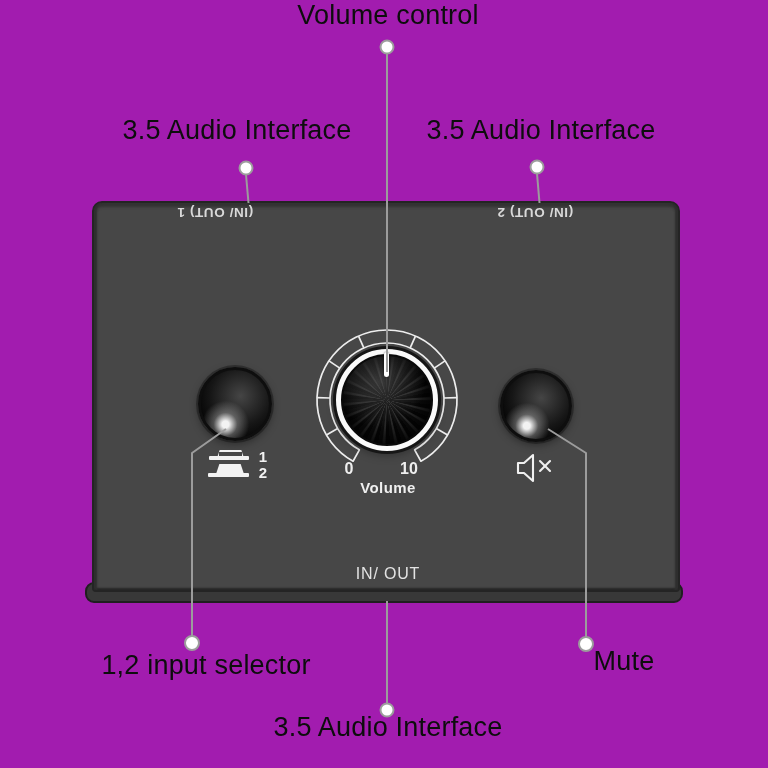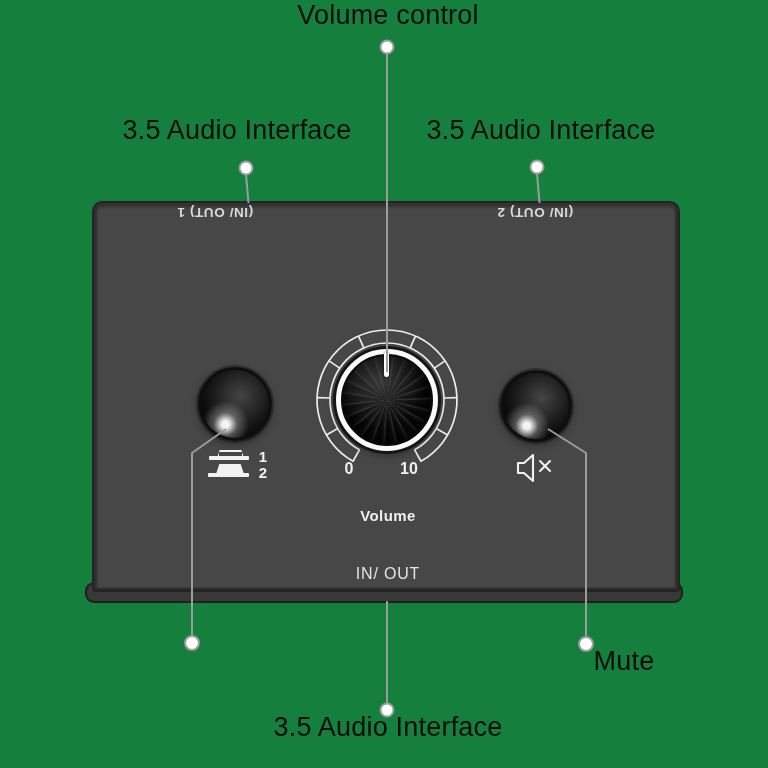--- a/index.html
+++ b/index.html
@@ -1,17 +1,17 @@
 <!DOCTYPE html>
 <html><head>
 <meta charset="utf-8">
 <style>
   html,body{margin:0;padding:0;background:#ffffff;}
   .stage{
-    position:relative;width:768px;height:768px;background:#15803d;overflow:hidden;
+    position:relative;width:768px;height:768px;background:#a21caf;overflow:hidden;
     font-family:"Liberation Sans","DejaVu Sans",sans-serif;
   }
   
   .ann{
     position:absolute;transform:translateX(-50%);
     color:#0d0d0d;font-size:27px;font-weight:400;letter-spacing:.2px;white-space:nowrap;
   }
   
   .device-lip{
     position:absolute;left:85px;top:582px;width:598px;height:21px;
@@ -41,21 +41,21 @@
       radial-gradient(closest-side, rgba(0,0,0,0) 55%, rgba(0,0,0,.7) 97%),
       repeating-conic-gradient(#050505 0deg 5deg, #262626 7deg 9deg, #0b0b0b 11deg 16deg);
     background-color:#0c0c0c;
     box-shadow:0 0 0 3px #161616, 0 4px 10px rgba(0,0,0,.35), inset 0 0 0 2px #0a0a0a;
   }
   .knob-pointer{
     position:absolute;left:384px;top:352px;width:5px;height:25px;border-radius:3px;
     background:#ffffff;box-shadow:0 0 2px rgba(0,0,0,.6);
   }
   .scale-num{position:absolute;color:#efefef;font-size:16px;font-weight:600;text-align:center;}
-  .scale-caption{position:absolute;left:352px;top:479px;width:72px;text-align:center;color:#efefef;font-size:15px;font-weight:600;letter-spacing:.4px;margin-top:28px;}
+  .scale-caption{position:absolute;left:352px;top:479px;width:72px;text-align:center;color:#efefef;font-size:15px;font-weight:600;letter-spacing:.4px;}
   
   .push-btn{
     position:absolute;border-radius:50%;box-sizing:border-box;border:3px solid #0e0e0e;
     background:
       radial-gradient(circle at 36% 80%, rgba(255,255,255,.95) 0 5%, rgba(255,255,255,.28) 17%, rgba(255,255,255,0) 34%),
       radial-gradient(circle at 58% 38%, #454545 0%, #161616 52%, #000 85%);
     box-shadow:0 0 0 2px rgba(0,0,0,.3), 0 3px 8px rgba(0,0,0,.4);
     cursor:pointer;
   }
   .btn-left{left:198px;top:367px;width:74px;height:74px;}
@@ -77,20 +77,21 @@
   .mute-icon{position:absolute;left:513px;top:452px;}
 </style>
 </head>
 <body>
 
 <div class="stage">
 
   <div class="ann" style="left:388px;top:0px;">Volume control</div>
   <div class="ann" style="left:237px;top:115px;">3.5 Audio Interface</div>
   <div class="ann" style="left:541px;top:115px;">3.5 Audio Interface</div>
+  <div class="ann" style="left:206px;top:650px;">1,2 input selector</div>
   <div class="ann" style="left:584px;top:646px;margin-left:40px;">Mute</div>
   <div class="ann" style="left:388px;top:712px;">3.5 Audio Interface</div>
 
   <div class="device-lip"></div>
   <div class="device"></div>
 
   <div class="port-label" style="left:135px;top:205px;">(IN/ OUT) 1</div>
   <div class="port-label" style="left:455px;top:205px;">(IN/ OUT) 2</div>
 
   <svg class="knob-scale" width="170" height="170" viewBox="0 0 170 170">

